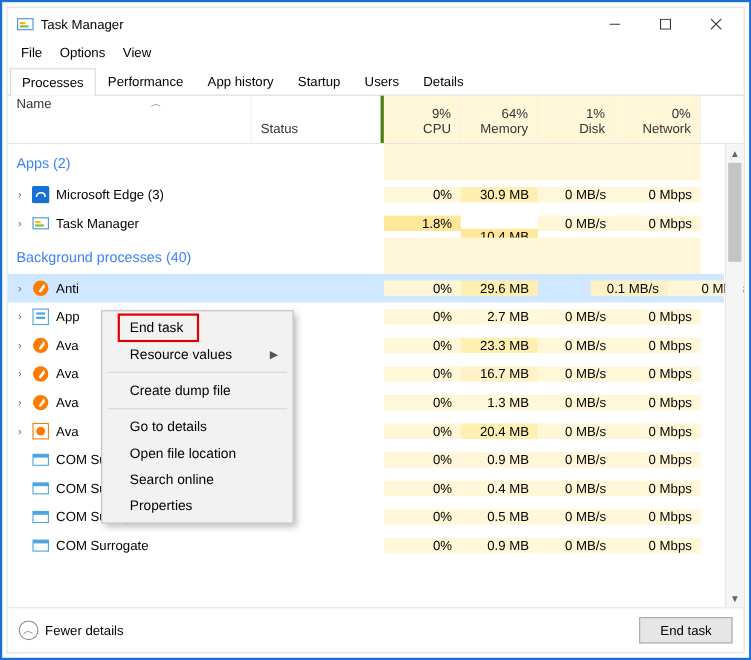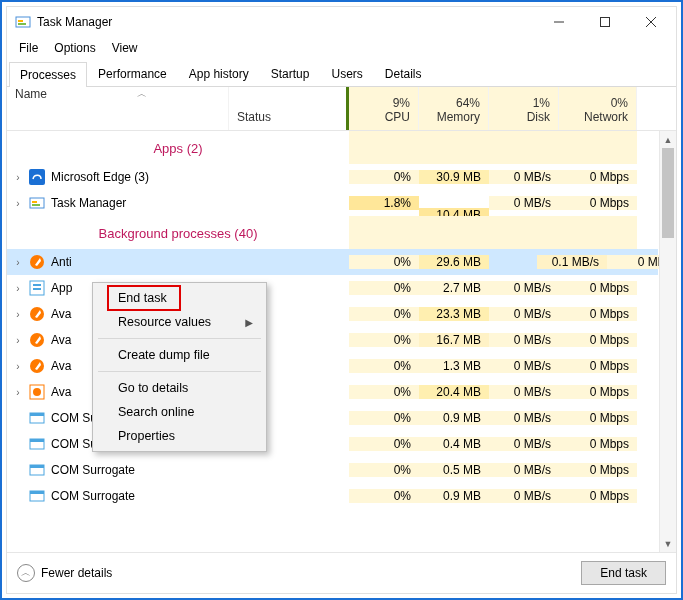--- a/index.html
+++ b/index.html
@@ -24,21 +24,21 @@
   .col-status { flex: 0 0 120px; padding: 0 8px; display:flex; align-items:flex-end; height:100%; padding-bottom:6px; border-right:3px solid #4d7c0f; }
   .col-stat { flex: 0 0 70px; text-align:right; padding: 4px 8px 6px; border-right:1px solid #f2f2f2; height:100%; display:flex; flex-direction:column; justify-content:flex-end; }
   .col-stat.net { flex: 0 0 78px; }
   .col-stat .pct { display:block; }
   .scroll-gutter { flex: 0 0 18px; }
   .process-list { flex:1; overflow:hidden; position:relative; font-size:12px; }
   .list-inner { position:absolute; inset:0 18px 0 0; }
   .scrollbar { position:absolute; top:0; right:0; bottom:0; width:17px; border-left:1px solid #e8e8e8; background:#f5f5f5; }
   .scrollbar .thumb { position:absolute; left:2px; right:2px; background:#c4c4c4; }
   .scrollbar .arrow { position:absolute; left:0; right:0; height:17px; display:flex; align-items:center; justify-content:center; color:#666; font-size:9px; }
-  .group-header { color:#be185d; padding: 10px 8px 8px; font-size:13px;text-align:center; }
+  .group-header { color:#3b82f6; padding: 10px 8px 8px; font-size:13px; }
   .row { display:flex; align-items:center; height:26px; }
   .row .rc-name { flex:0 0 342px; display:flex; align-items:center; padding-left:6px; gap:6px; overflow:hidden; white-space:nowrap; }
   .expander { width:10px; color:#666; font-size:10px; text-align:center; }
   .picon { width:16px; height:16px; flex-shrink:0; }
   .rc-stat { flex:0 0 70px; text-align:right; padding-right:8px; }
   .rc-stat.net { flex:0 0 78px; }
   .row.sel { background:#cfe8ff; }
   .tint-row-base .rc-stat { background:#fff7d8; }
   .tint-mem-0 { background:#ffefb0 !important; }
   .tint-mem-1 { background:#ffe799 !important;margin-top:24px; }
@@ -369,19 +369,20 @@
       <button class="endtask-btn">End task</button>
     </div>
 
     <div class="context-menu" id="context-menu">
         <div class="cmi">End task</div>
         <div class="cmi">Resource values<span class="arrow-r">▶</span></div>
         <div class="sep"></div>
         <div class="cmi">Create dump file</div>
         <div class="sep"></div>
         <div class="cmi">Go to details</div>
+        <div class="cmi">Open file location</div>
         <div class="cmi">Search online</div>
         <div class="cmi">Properties</div>
       </div>
     <div class="highlight-box" id="hl-box" style="left: 100px; top: 278px; width: 74px; height: 26px;"></div>
 
   </div>
 </div>
 
 </body></html>

